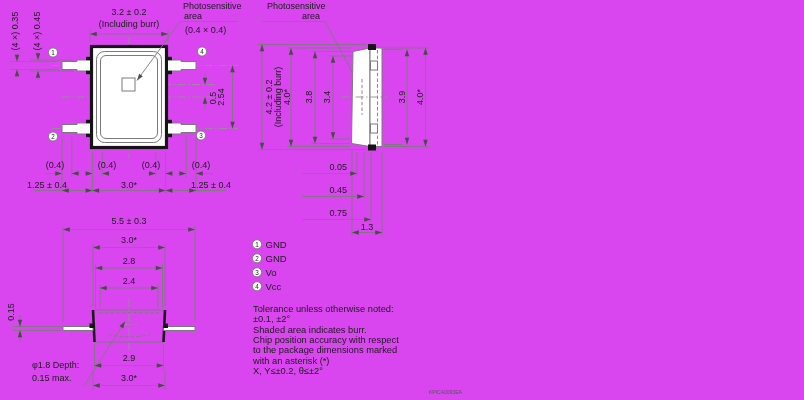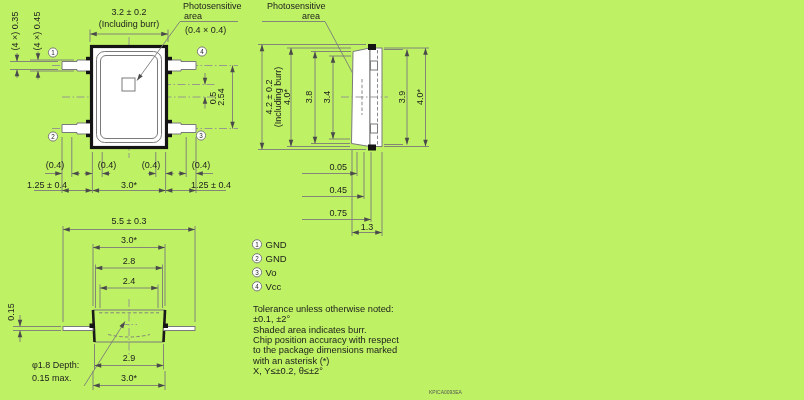--- a/index.html
+++ b/index.html
@@ -1,16 +1,16 @@
 <!DOCTYPE html>
 <html><head>
 <meta charset="utf-8">
 <style>
   html,body{margin:0;padding:0;background:#fff}
-  .stage{width:804px;height:400px;position:relative;background:#bef264;overflow:hidden}
+  .stage{width:804px;height:400px;position:relative;background:#d946ef;overflow:hidden}
   svg text{font:9px "Liberation Sans", sans-serif;fill:#1c1c1c}
   .ln{stroke:#7a7a7a;stroke-width:1;fill:none}
   .fw{stroke:#7a7a7a;stroke-width:1;fill:#fff}
   .thk{stroke:#141414;stroke-width:3.2;fill:#fff}
   .e26{stroke:#1a1a1a;stroke-width:2.6;fill:none}
   .blk{fill:#141414;stroke:none}
   .cl{stroke:#919191;stroke-width:0.9;fill:none;stroke-dasharray:8 2.5 1.5 2.5}
   .hid{stroke:#7a7a7a;stroke-width:0.9;fill:none;stroke-dasharray:3.5 2.2}
   .dm{stroke:#7a7a7a;stroke-width:0.9;fill:none}
   .mid{text-anchor:middle}

